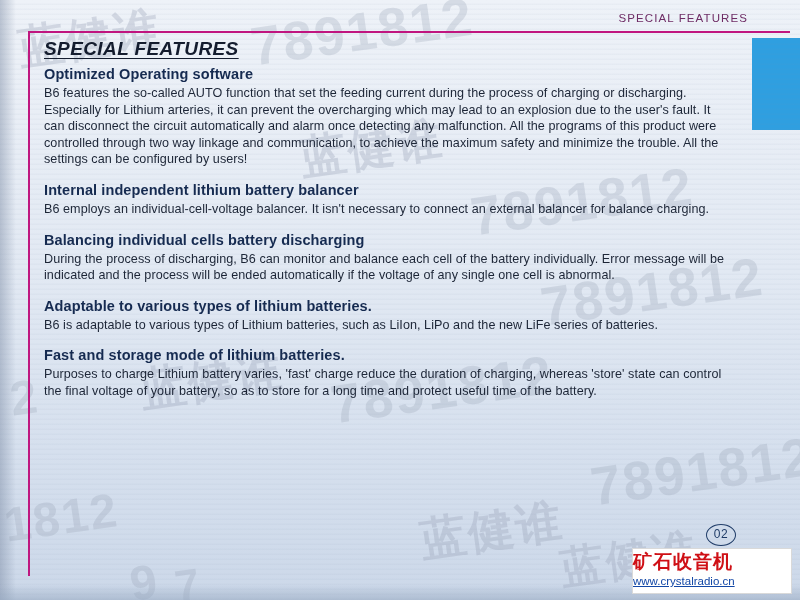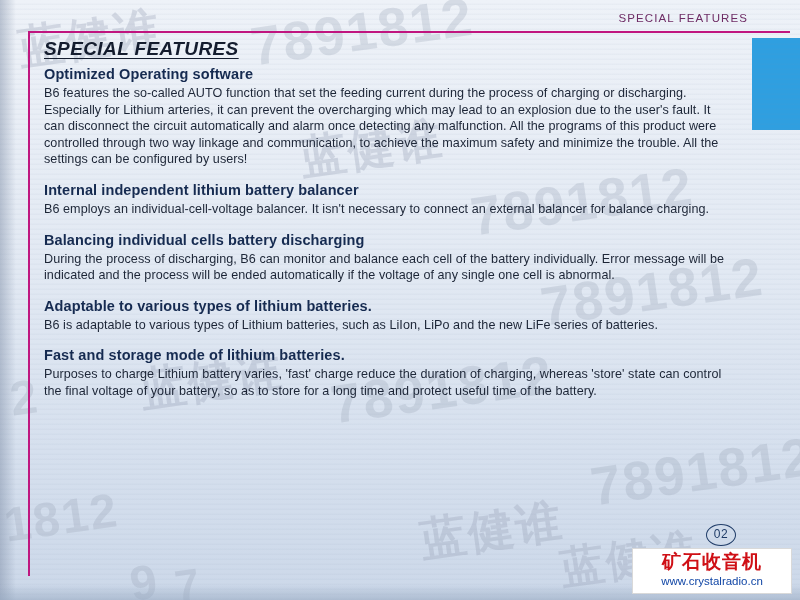--- a/index.html
+++ b/index.html
@@ -128,34 +128,34 @@
   }
 
   
   #logo {
     position: absolute;
     right: 8px; bottom: 6px;
     width: 160px; height: 46px;
     background: #ffffff;
     border: 1px solid #d9d9d9;
     box-sizing: border-box;
-    text-align: center;
     padding-top: 2px;
   }
   #logo .cn {
     font-size: 19px;
     font-weight: bold;
     color: #cf1016;
     letter-spacing: 1px;
     line-height: 22px;
   }
   #logo .url {
     font-size: 11.5px;
     color: #1247a6;
     line-height: 16px;
+    text-decoration: underline;
   }
   
   #bottom-band {
     position: absolute;
     left: 0; right: 0; bottom: 0;
     height: 16px;
     background: linear-gradient(180deg, rgba(170,185,205,0.0) 0%, rgba(150,168,192,0.55) 100%);
   }
   
   #left-edge {

